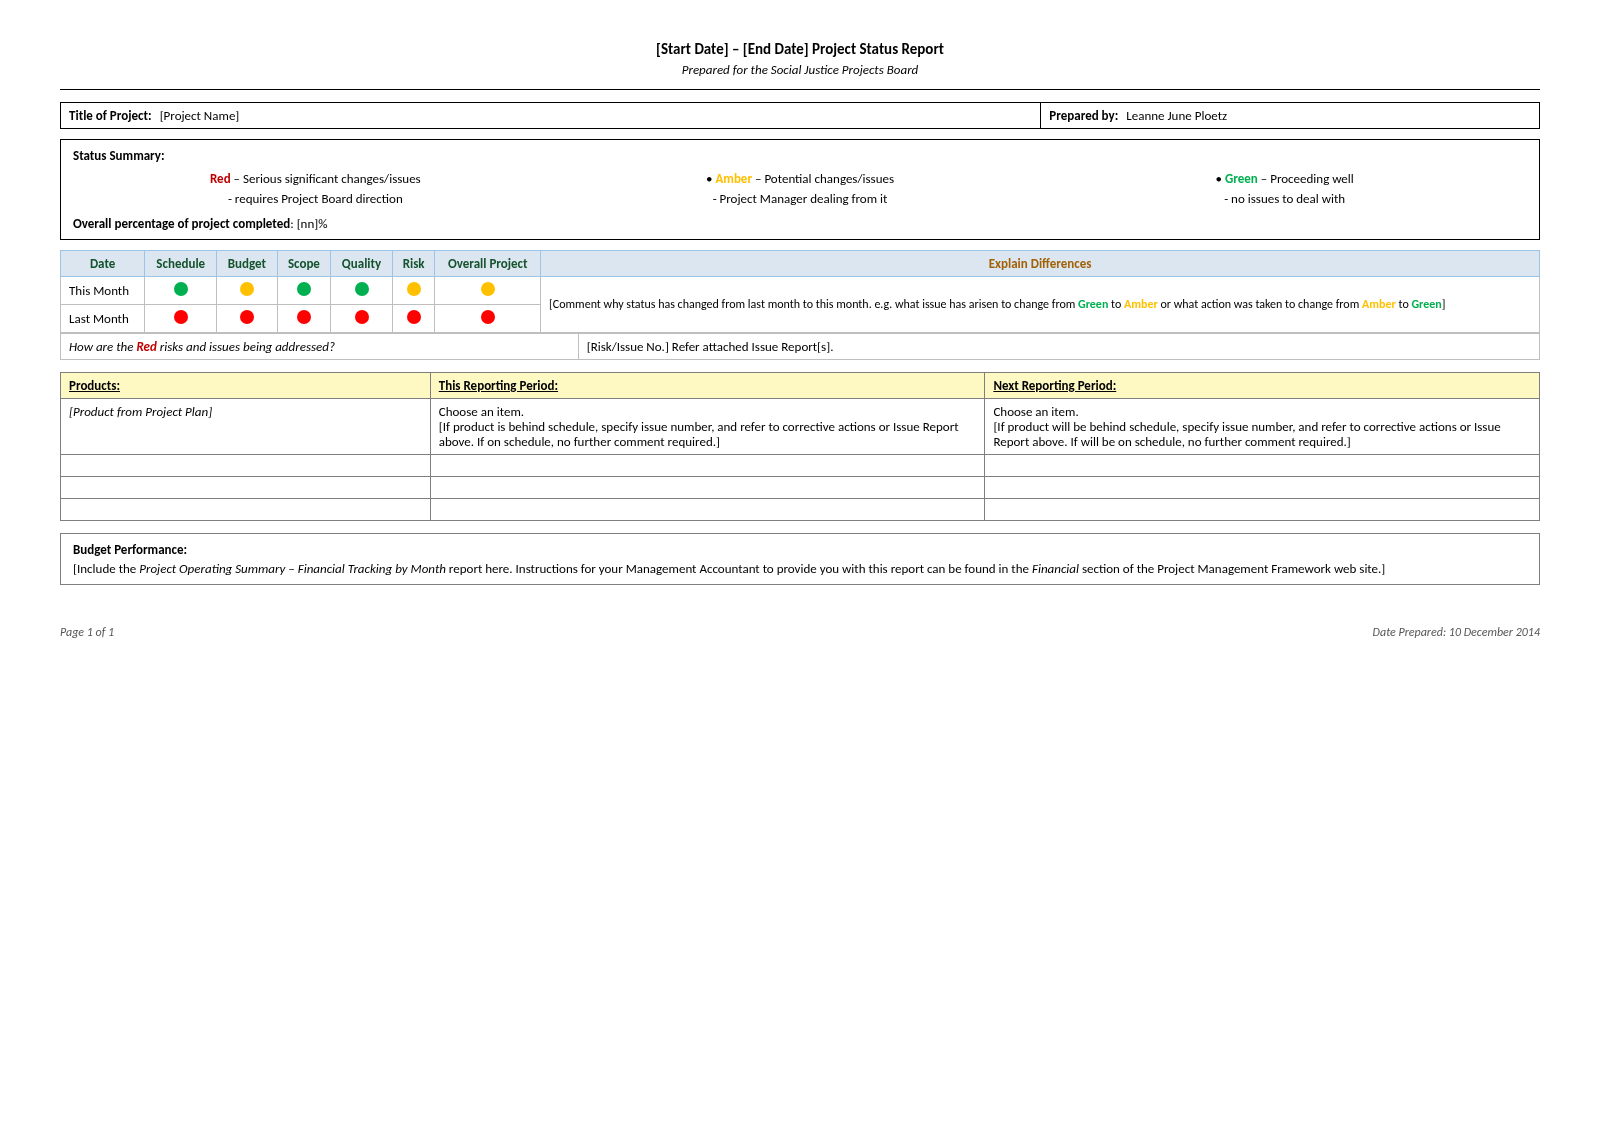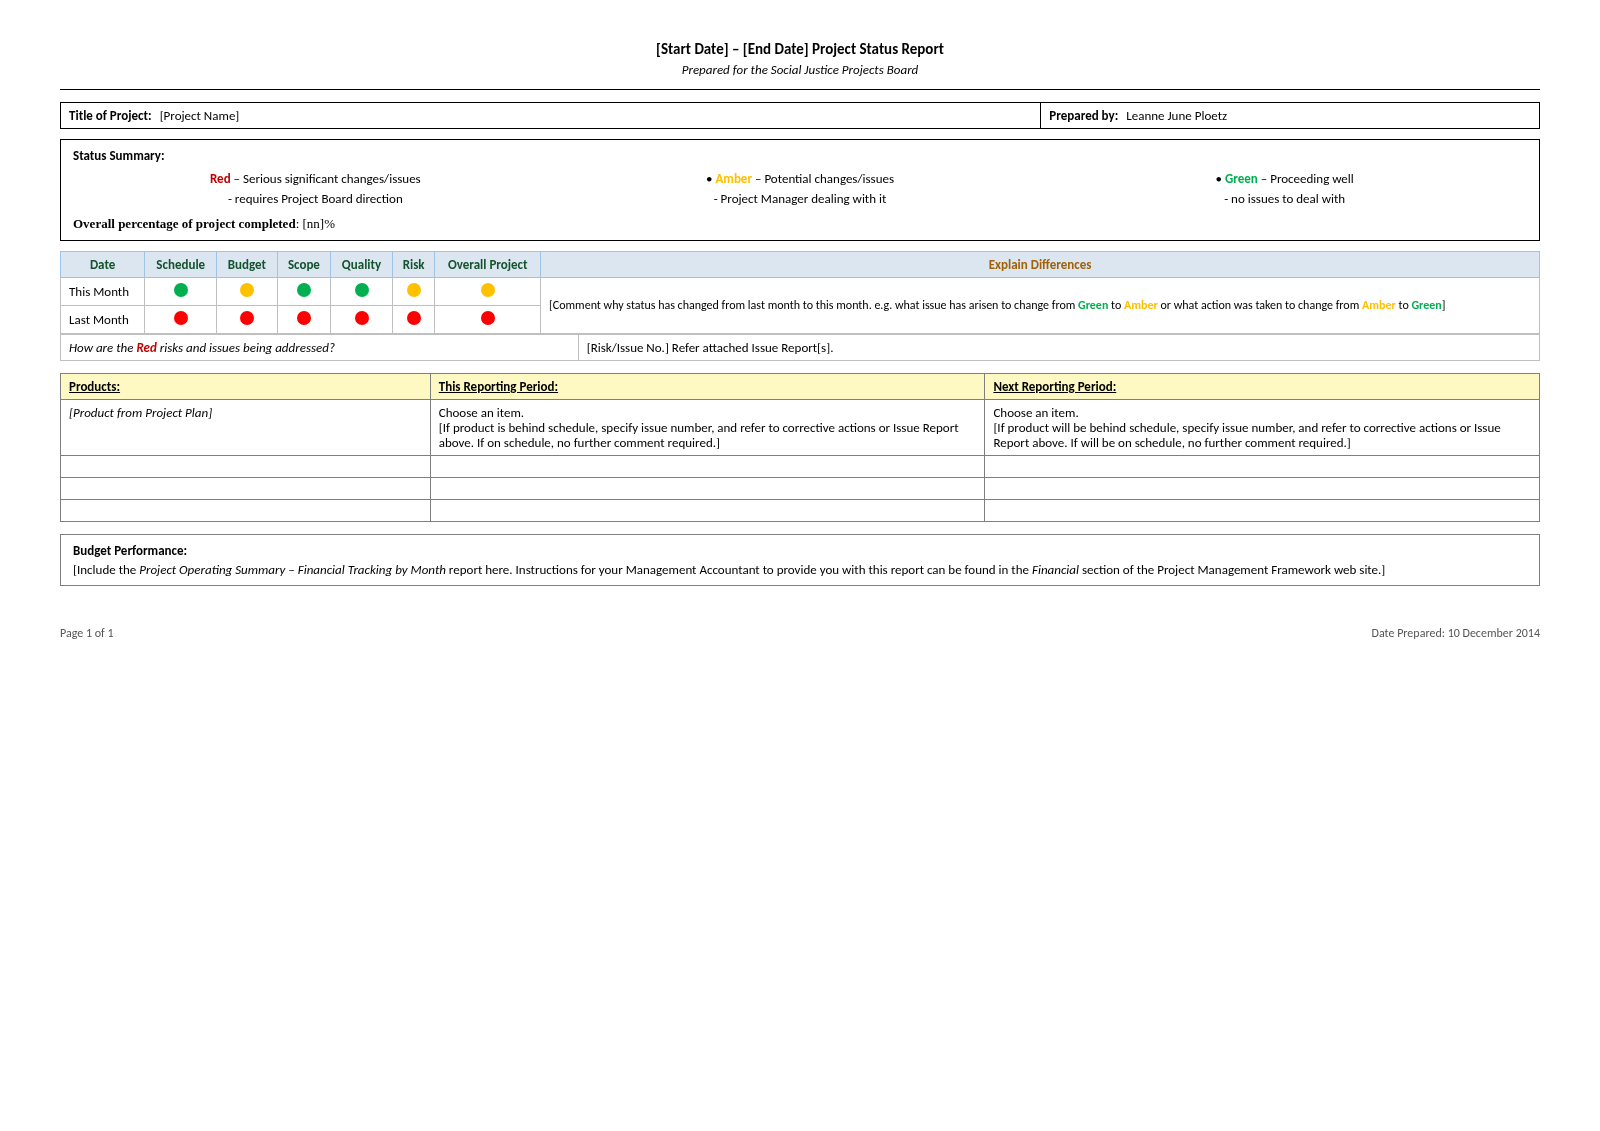--- a/index.html
+++ b/index.html
@@ -69,21 +69,20 @@
     .legend-item {
       flex: 1;
       line-height: 1.5;
     }
     .red-text { color: #c00000; font-weight: bold; }
     .amber-text { color: #ffc000; font-weight: bold; }
     .green-text { color: #00b050; font-weight: bold; }
     .overall-pct {
       font-size: 13px;
       margin-top: 4px;
-      font-family: Liberation Serif, serif;
     }
     
     .status-table {
       width: 100%;
       border-collapse: collapse;
       margin-bottom: 0;
     }
     .status-table th {
       background: #dce6f1;
       color: #14532d;
@@ -177,20 +176,21 @@
     }
     .budget-title {
       font-weight: bold;
       margin-bottom: 4px;
     }
     
     .footer {
       display: flex;
       justify-content: space-between;
       margin-top: 40px;
+      font-style: italic;
       font-size: 12px;
       color: #555;
       align-items: flex-end;
     }
     
     em { font-style: italic; }
   </style>
 </head>
 <body>
 
@@ -214,21 +214,21 @@
   <div class="status-legend">
     <div class="legend-item">
       <span class="red-text">Red</span>
       <span>– Serious significant changes/issues</span><br>
       <span>- requires Project Board direction</span>
     </div>
     <div class="legend-item">
       <span>•</span>
       <span class="amber-text">Amber</span>
       <span>– Potential changes/issues</span><br>
-      <span>- Project Manager dealing with it</span>
+      <span>- Project Manager dealing from it</span>
     </div>
     <div class="legend-item">
       <span>•</span>
       <span class="green-text">Green</span>
       <span>– Proceeding well</span><br>
       <span>- no issues to deal with</span>
     </div>
   </div>
   <div class="overall-pct">
     <strong>Overall percentage of project completed</strong>:

